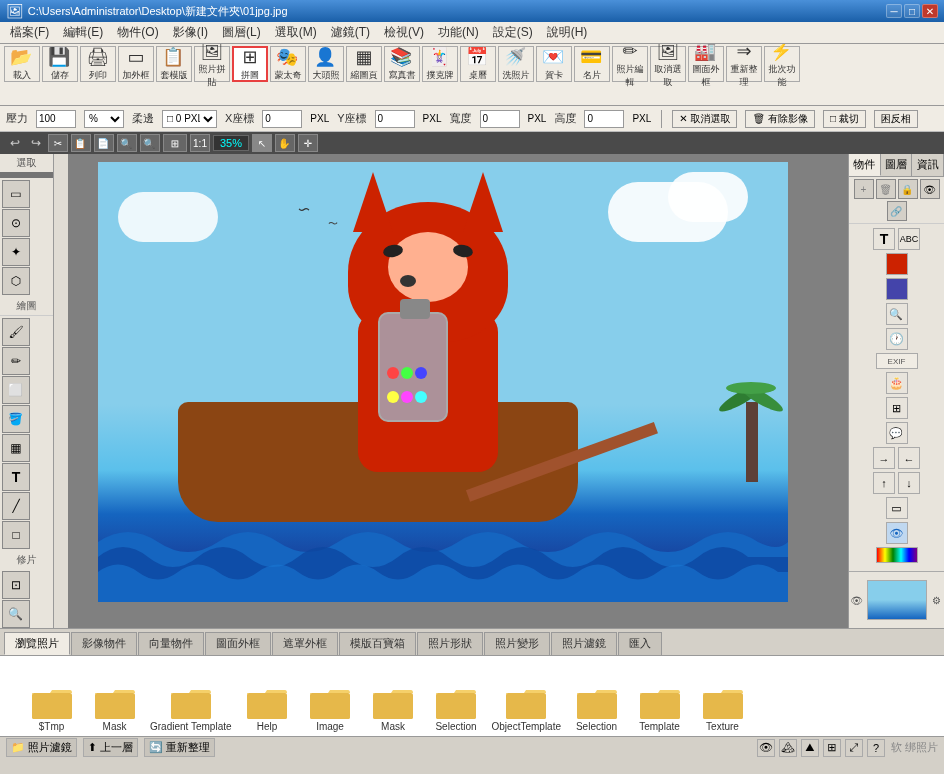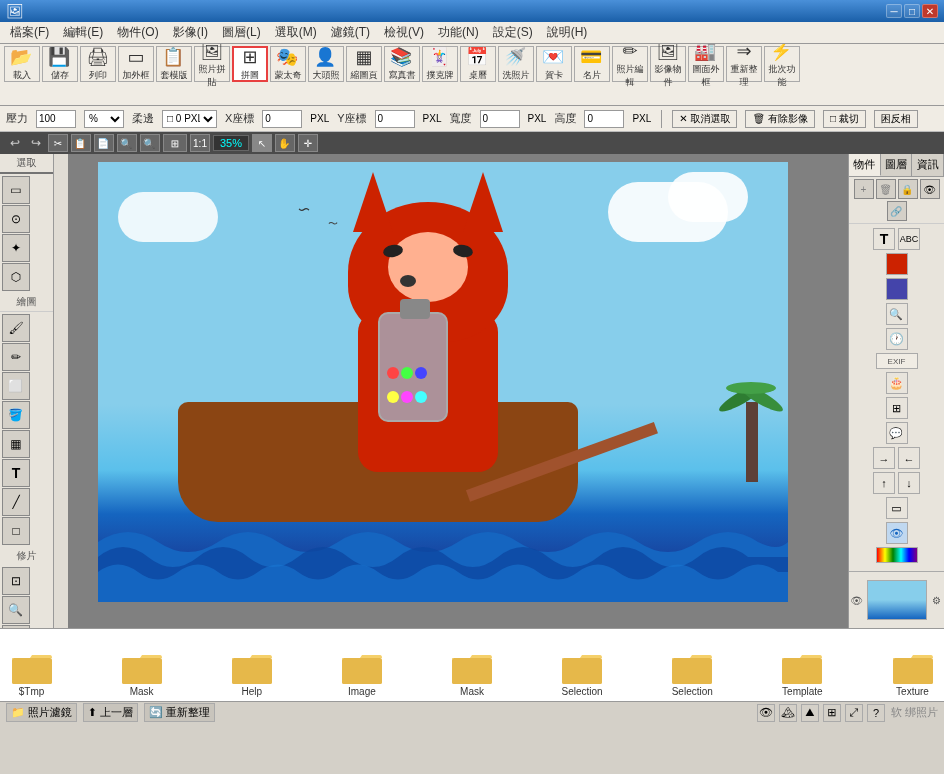--- a/index.html
+++ b/index.html
@@ -67,20 +67,21 @@
     #right-icon-tools { padding: 4px; display: flex; flex-direction: column; gap: 2px; align-items: center; }
     .ri-btn { width: 22px; height: 22px; display: flex; align-items: center; justify-content: center; background: #e8e4dc; border: 1px solid #aaa; cursor: pointer; font-size: 11px; }
     .layer-preview { width: 70px; height: 50px; background: #fff; border: 1px solid #aaa; margin: 4px auto; display: flex; align-items: center; justify-content: center; overflow: hidden; }
   </style>
 </head>
 <body>
 
 <div id="title-bar">
   <div id="title-text">
     <span style="font-size:14px;">🖼</span>
+    <span>C:\Users\Administrator\Desktop\新建文件夾\01jpg.jpg</span>
   </div>
   <div id="title-controls">
     <div class="title-btn">─</div>
     <div class="title-btn">□</div>
     <div class="title-btn close">✕</div>
   </div>
 </div>
 
 <div id="menu-bar">
     <div class="menu-item">檔案(F)</div>
@@ -160,21 +161,21 @@
     <div class="tb-btn">
       <span style="font-size:18px;">💳</span>
       <span class="tb-label">名片</span>
     </div>
     <div class="tb-btn">
       <span style="font-size:18px;">✏</span>
       <span class="tb-label">照片編輯</span>
     </div>
     <div class="tb-btn">
       <span style="font-size:18px;">🖼</span>
-      <span class="tb-label">影像物件</span>
+      <span class="tb-label">取消選取</span>
     </div>
     <div class="tb-btn">
       <span style="font-size:18px;">🏭</span>
       <span class="tb-label">圖面外框</span>
     </div>
     <div class="tb-btn">
       <span style="font-size:18px;">⇒</span>
       <span class="tb-label">重新整理</span>
     </div>
     <div class="tb-btn">
@@ -222,21 +223,21 @@
     <div class="nav-icon-btn">1:1</div>
     <div class="zoom-display">35%</div>
     <div class="nav-icon-btn" style="background:#888;">↖</div>
     <div class="nav-icon-btn">✋</div>
     <div class="nav-icon-btn">✛</div>
   </div>
 
   <div id="work-area" style="display:flex; flex:1; overflow:hidden; min-height:0;">
 
     <div id="left-panel" style="width:54px; background:#e8e4dc; border-right:1px solid #999; display:flex; flex-direction:column; overflow:hidden; flex-shrink:0;">
-      <div style="padding:2px; font-size:10px; color:#555; border-bottom:2px solid #737373; text-align:center;">選取</div>
+      <div style="padding:2px; font-size:10px; color:#555; border-bottom:6px solid #737373; text-align:center;">選取</div>
       <div style="display:flex; flex-wrap:wrap; padding:2px; gap:1px;">
         <div class="tool-btn" title="矩形選取">▭</div>
         <div class="tool-btn" title="套索">⊙</div>
         <div class="tool-btn" title="魔術棒">✦</div>
         <div class="tool-btn">⬡</div>
       </div>
       <div style="width:100%; height:1px; background:#999;"></div>
       <div style="padding:2px; font-size:10px; color:#555; border-bottom:1px solid #ccc; text-align:center;">繪圖</div>
       <div style="display:flex; flex-wrap:wrap; padding:2px; gap:1px;">
         <div class="tool-btn">🖌</div>
@@ -389,22 +390,34 @@
             <div style="width:100%; height:100%; background:linear-gradient(to bottom, #87CEEB 50%, #1565C0 100%);"></div>
           </div>
           <div style="width:16px; height:16px; display:flex; align-items:center; justify-content:center; cursor:pointer; color:#555;">⚙</div>
         </div>
       </div>
     </div>
   </div>
 </div>
 
 <div id="bottom-section" style="background:#e8e4dc; border-top:1px solid #999; flex-shrink:0;">
-
-  <div id="folder-row" style="display:flex; align-items:flex-end; padding:4px 4px; gap:8px; background:white; height:72px; overflow-x:auto;justify-content:space-between;">
+  <div id="bottom-tabs" style="display:flex; background:#d4d0c8; border-bottom:1px solid #999; padding-top:3px; padding-left:4px; gap:1px; flex-wrap:nowrap; overflow:hidden;">
+  <div class="b-tab active">瀏覽照片</div>
+      <div class="b-tab">影像物件</div>
+      <div class="b-tab">向量物件</div>
+      <div class="b-tab">圖面外框</div>
+      <div class="b-tab">遮罩外框</div>
+      <div class="b-tab">模版百寶箱</div>
+      <div class="b-tab">照片形狀</div>
+      <div class="b-tab">照片變形</div>
+      <div class="b-tab">照片濾鏡</div>
+      <div class="b-tab">匯入</div>
+    </div>
+
+  <div id="folder-row" style="display:flex; align-items:flex-end; padding:4px 24px; gap:8px; background:white; height:80px; overflow-x:auto;">
   <div class="folder-item">
       <div class="folder-icon">
         <svg viewBox="0 0 40 34" xmlns="http://www.w3.org/2000/svg">
           <rect x="0" y="8" width="40" height="26" rx="2" fill="#E6B84A"></rect>
           <path d="M0,8 L0,11 Q0,8 2,8 L18,8 L20,5 L38,5 Q40,5 40,8 L40,8 Z" fill="#F5D06A"></path>
           <rect x="0" y="10" width="40" height="24" rx="2" fill="#E6B84A"></rect>
         </svg>
       </div>
       <div class="folder-label">$Tmp</div>
     </div>
@@ -419,20 +432,31 @@
       <div class="folder-label">Mask</div>
     </div>
       <div class="folder-item">
       <div class="folder-icon">
         <svg viewBox="0 0 40 34" xmlns="http://www.w3.org/2000/svg">
           <rect x="0" y="8" width="40" height="26" rx="2" fill="#E6B84A"></rect>
           <path d="M0,8 L0,11 Q0,8 2,8 L18,8 L20,5 L38,5 Q40,5 40,8 L40,8 Z" fill="#F5D06A"></path>
           <rect x="0" y="10" width="40" height="24" rx="2" fill="#E6B84A"></rect>
         </svg>
       </div>
+      <div class="folder-label">Gradient
+Template</div>
+    </div>
+      <div class="folder-item">
+      <div class="folder-icon">
+        <svg viewBox="0 0 40 34" xmlns="http://www.w3.org/2000/svg">
+          <rect x="0" y="8" width="40" height="26" rx="2" fill="#E6B84A"></rect>
+          <path d="M0,8 L0,11 Q0,8 2,8 L18,8 L20,5 L38,5 Q40,5 40,8 L40,8 Z" fill="#F5D06A"></path>
+          <rect x="0" y="10" width="40" height="24" rx="2" fill="#E6B84A"></rect>
+        </svg>
+      </div>
       <div class="folder-label">Help</div>
     </div>
       <div class="folder-item">
       <div class="folder-icon">
         <svg viewBox="0 0 40 34" xmlns="http://www.w3.org/2000/svg">
           <rect x="0" y="8" width="40" height="26" rx="2" fill="#E6B84A"></rect>
           <path d="M0,8 L0,11 Q0,8 2,8 L18,8 L20,5 L38,5 Q40,5 40,8 L40,8 Z" fill="#F5D06A"></path>
           <rect x="0" y="10" width="40" height="24" rx="2" fill="#E6B84A"></rect>
         </svg>
       </div>
@@ -450,20 +474,30 @@
     </div>
       <div class="folder-item">
       <div class="folder-icon">
         <svg viewBox="0 0 40 34" xmlns="http://www.w3.org/2000/svg">
           <rect x="0" y="8" width="40" height="26" rx="2" fill="#E6B84A"></rect>
           <path d="M0,8 L0,11 Q0,8 2,8 L18,8 L20,5 L38,5 Q40,5 40,8 L40,8 Z" fill="#F5D06A"></path>
           <rect x="0" y="10" width="40" height="24" rx="2" fill="#E6B84A"></rect>
         </svg>
       </div>
       <div class="folder-label">Selection</div>
+    </div>
+      <div class="folder-item">
+      <div class="folder-icon">
+        <svg viewBox="0 0 40 34" xmlns="http://www.w3.org/2000/svg">
+          <rect x="0" y="8" width="40" height="26" rx="2" fill="#E6B84A"></rect>
+          <path d="M0,8 L0,11 Q0,8 2,8 L18,8 L20,5 L38,5 Q40,5 40,8 L40,8 Z" fill="#F5D06A"></path>
+          <rect x="0" y="10" width="40" height="24" rx="2" fill="#E6B84A"></rect>
+        </svg>
+      </div>
+      <div class="folder-label">ObjectTemplate</div>
     </div>
       <div class="folder-item">
       <div class="folder-icon">
         <svg viewBox="0 0 40 34" xmlns="http://www.w3.org/2000/svg">
           <rect x="0" y="8" width="40" height="26" rx="2" fill="#E6B84A"></rect>
           <path d="M0,8 L0,11 Q0,8 2,8 L18,8 L20,5 L38,5 Q40,5 40,8 L40,8 Z" fill="#F5D06A"></path>
           <rect x="0" y="10" width="40" height="24" rx="2" fill="#E6B84A"></rect>
         </svg>
       </div>
       <div class="folder-label">Selection</div>

